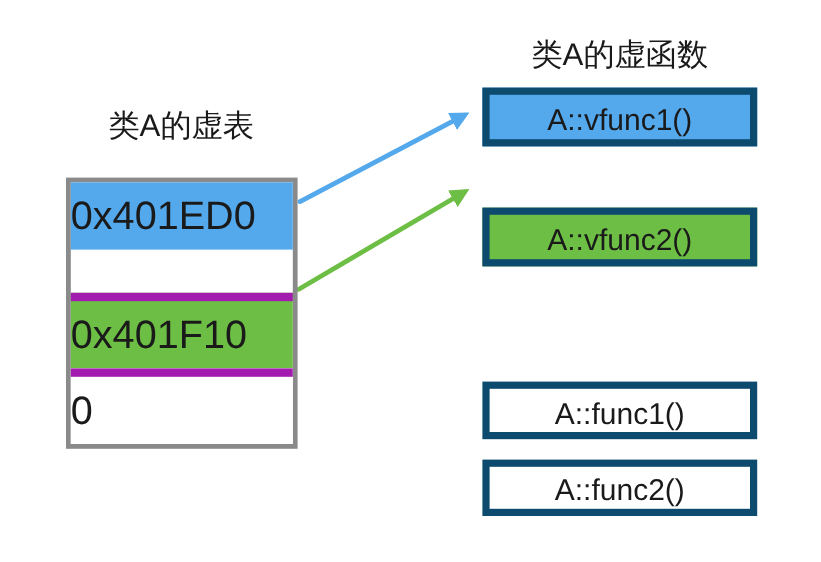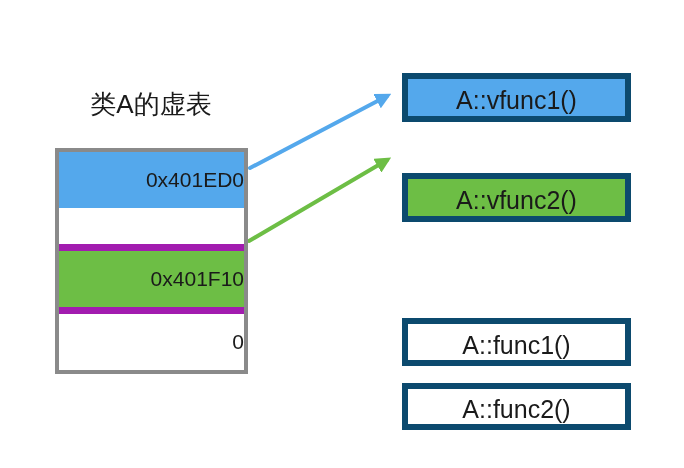--- a/index.html
+++ b/index.html
@@ -31,23 +31,22 @@
     position: absolute;
     left: 55px;
     top: 148px;
     width: 193px;
     box-sizing: border-box;
     border: 4px solid #8a8a8a;
   }
   .vtable .cell {
     height: 56px;
     line-height: 56px;
-    text-align: right;
-    font-size: 21px;
-    padding-left: 36px;
+    text-align: left;
+    font-size: 33px;
   }
   .vtable .cell + .cell {
     border-top: 7px solid #a21caf;
   }
 
   .box {
     position: absolute;
     left: 402px;
     width: 229px;
     box-sizing: border-box;
@@ -92,20 +91,21 @@
   </svg>
 
   <div class="title left-title">类A的虚表</div>
 
   <div class="vtable">
     <div class="cell bg-blue">0x401ED0</div>
     <div class="cell bg-green">0x401F10</div>
     <div class="cell bg-white">0</div>
   </div>
 
+  <div class="title vf-title">类A的虚函数</div>
 
   <div class="box bg-blue vfunc1">A::vfunc1()</div>
 
   <div class="box bg-green vfunc2">A::vfunc2()</div>
 
 
   <div class="box bg-white func1">A::func1()</div>
 
   <div class="box bg-white func2">A::func2()</div>
 

